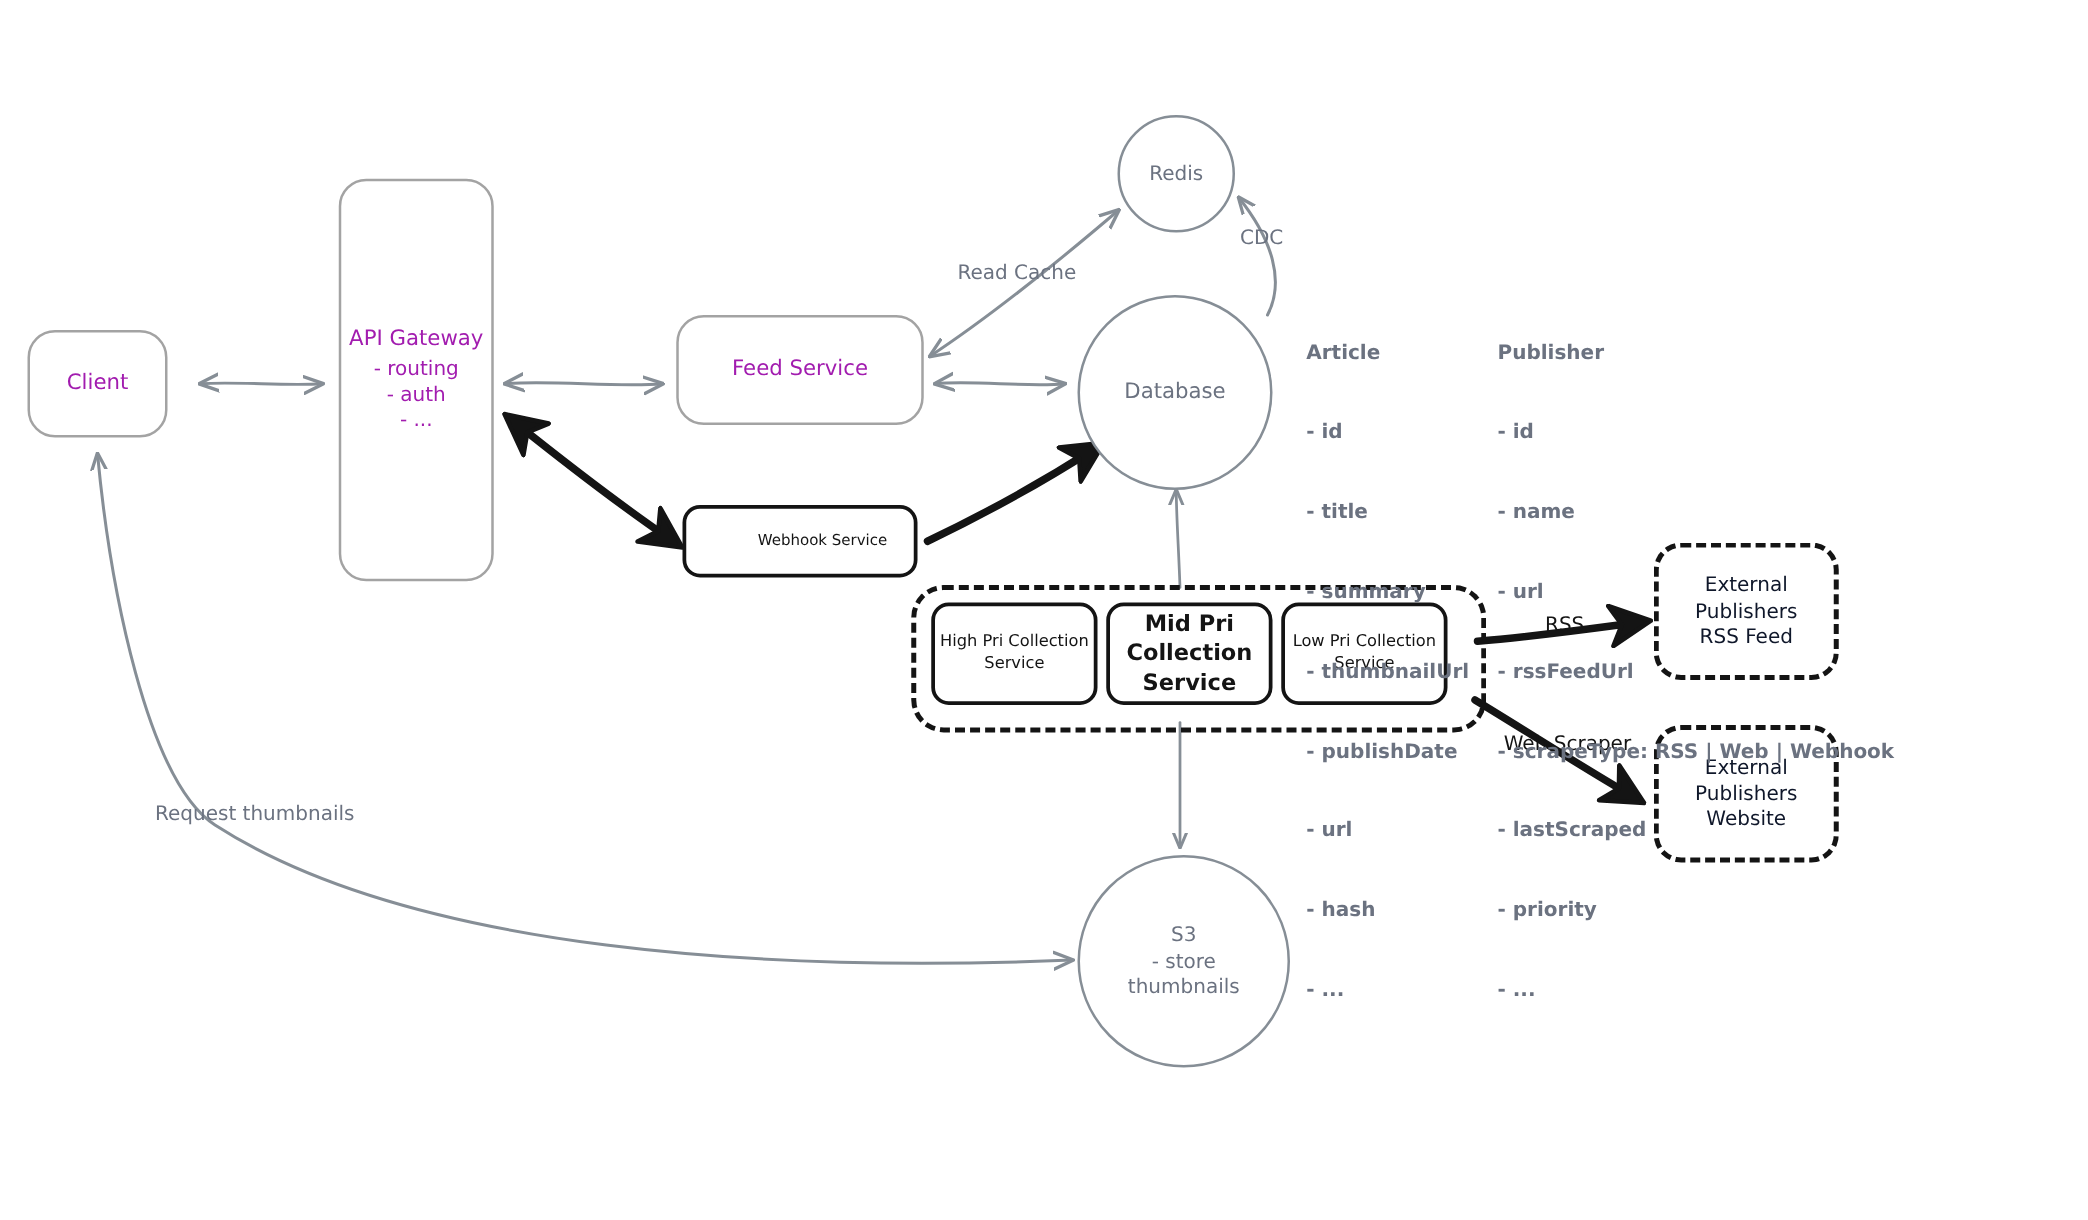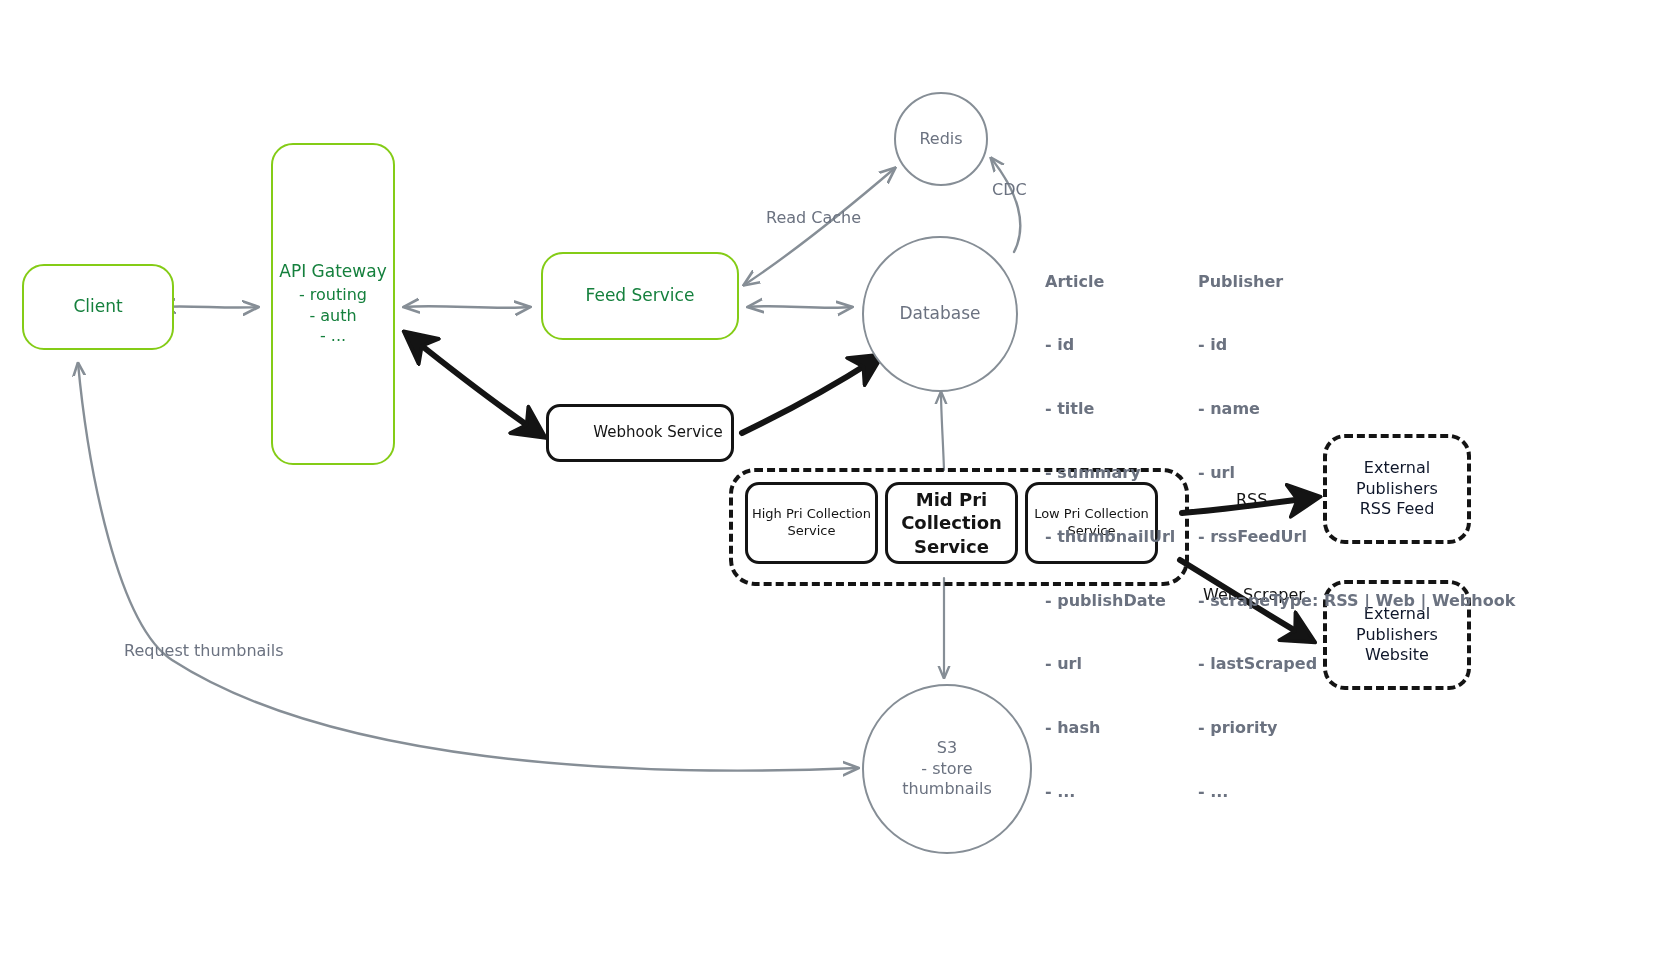--- a/index.html
+++ b/index.html
@@ -7,21 +7,21 @@
     width:1670px;height:976px;position:relative;overflow:hidden;
     font-family:"DejaVu Sans", sans-serif;
   }
   #canvas{position:absolute;inset:0;width:1670px;height:976px;}
   svg.layer{position:absolute;left:0;top:0;width:1670px;height:976px;overflow:visible;}
 
   .node{position:absolute;box-sizing:border-box;display:flex;align-items:center;justify-content:center;
         text-align:center;color:#6b7280;}
   .node .lbl{line-height:1.28;white-space:pre-line;}
 
-  .grey-box{border:2px solid #84cc16;border-radius:22px;background:#fff;color:#15803d;}
+  .grey-box{border:2px solid #a3a3a3;border-radius:22px;background:#fff;color:#a21caf;}
   .grey-circle{border:2px solid #868e96;border-radius:50%;background:#fff;color:#6b7280;}
   .black-box{border:3px solid #141414;border-radius:14px;background:#fff;color:#141414;}
   .dashed-box{border:4px dashed #141414;border-radius:22px;background:transparent;color:#0f172a;}
   .dashed-group{border:4px dashed #141414;border-radius:26px;background:transparent;}
 
   .edge-label{position:absolute;color:#6b7280;white-space:nowrap;}
   .edge-label.dark{color:#141414;}
 
   .fieldlist{position:absolute;color:#6b7280;line-height:1.33;white-space:pre;font-weight:bold;}
   .fieldlist .ftitle{display:block;}
@@ -87,36 +87,36 @@
 
     <g>
       <path d="M1180,560 C1226,588 1268,615 1306,637" fill="none" stroke="#141414" stroke-width="6" stroke-linecap="round" marker-end="url(#ahB)"></path>
     </g>
 
     <g>
       <path d="M858,768 C620,778 330,762 172,660 C118,625 88,470 78,363" fill="none" stroke="#868e96" stroke-width="2.4" stroke-linecap="round" marker-start="url(#ahG)" marker-end="url(#ahGs)"></path>
     </g>
   </svg>
 
-  <div class="node grey-box" style="left:22px;top:264px;width:152px;height:86px;font-size:17px;text-align:center;">
+  <div class="node grey-box" style="left:22px;top:264px;width:112px;height:86px;font-size:17px;text-align:center;">
     <span class="lbl">Client</span>
   </div>
 
   <div class="node grey-box" style="left:271px;top:143px;width:124px;height:322px;flex-direction:column;font-size:17px;">
     <span class="lbl" style="margin-bottom:2px;">API Gateway</span>
     <span class="lbl" style="font-size:16px;">- routing</span>
     <span class="lbl" style="font-size:16px;">- auth</span>
     <span class="lbl" style="font-size:16px;">- ...</span>
   </div>
 
   <div class="node grey-box" style="left:541px;top:252px;width:198px;height:88px;font-size:17px;">
     <span class="lbl">Feed Service</span>
   </div>
 
-  <div class="node black-box" style="left:546px;top:404px;width:188px;height:58px;font-size:15px;padding-left:36px;">
+  <div class="node black-box" style="left:546px;top:404px;width:188px;height:58px;font-size:12px;padding-left:36px;">
     <span class="lbl">Webhook Service</span>
   </div>
 
   <div class="node grey-circle" style="left:894px;top:92px;width:94px;height:94px;font-size:16px;">
     <span class="lbl">Redis</span>
   </div>
 
   <div class="node grey-circle" style="left:862px;top:236px;width:156px;height:156px;font-size:17px;">
     <span class="lbl">Database</span>
   </div>

